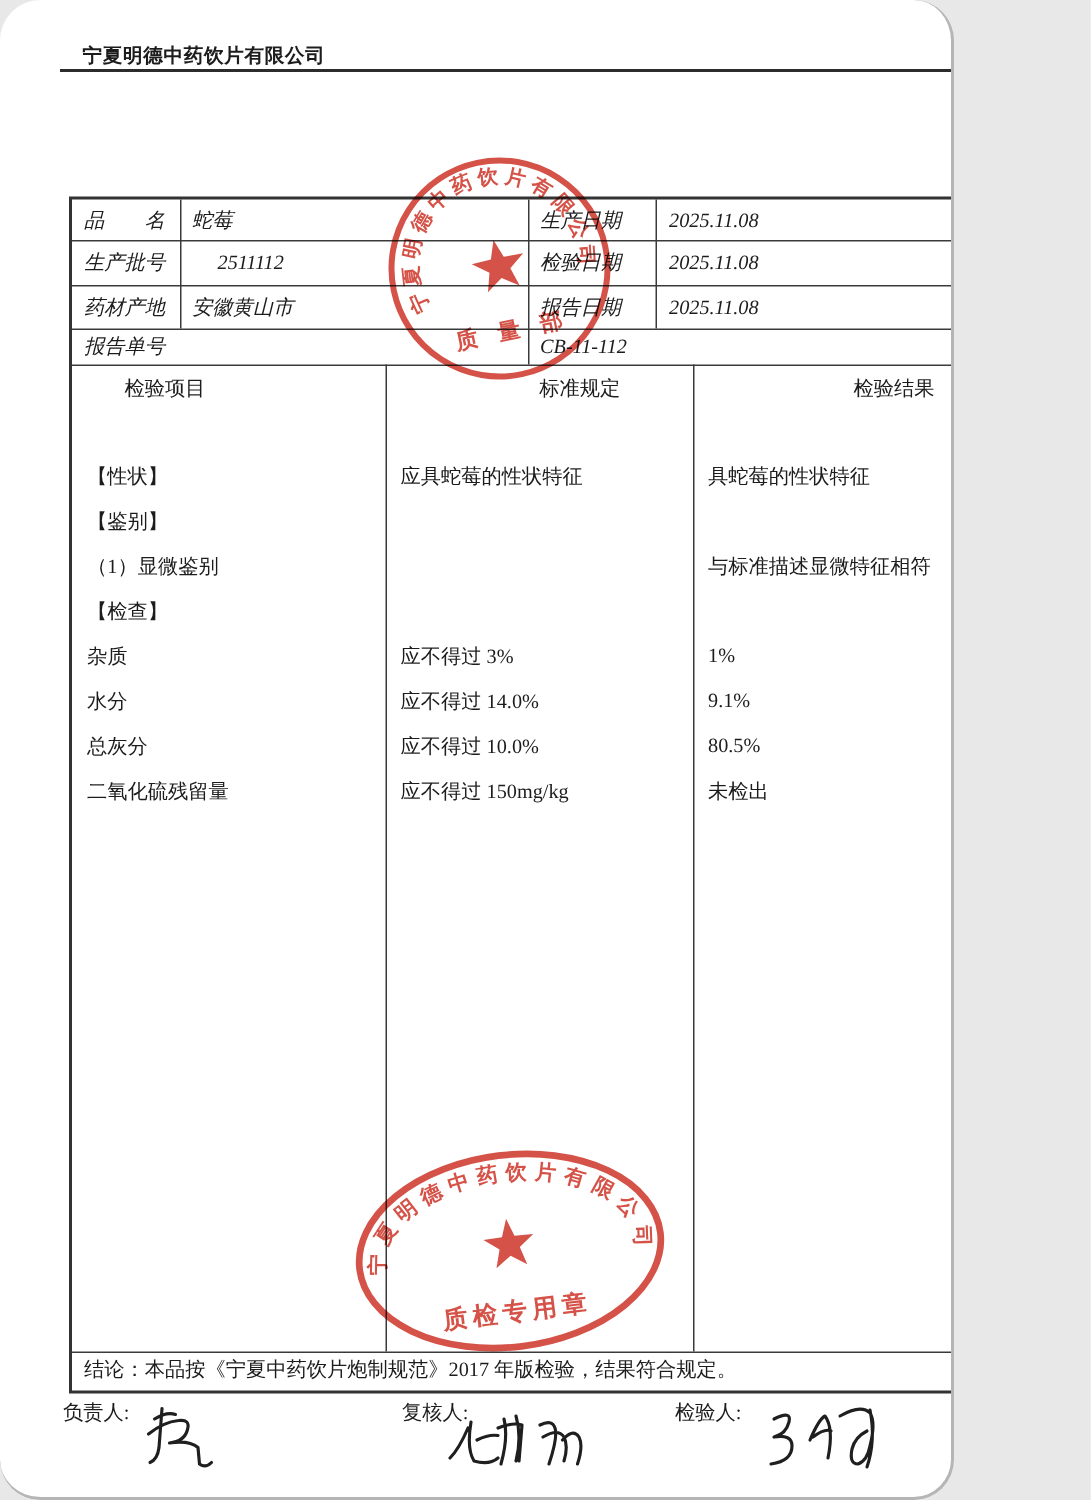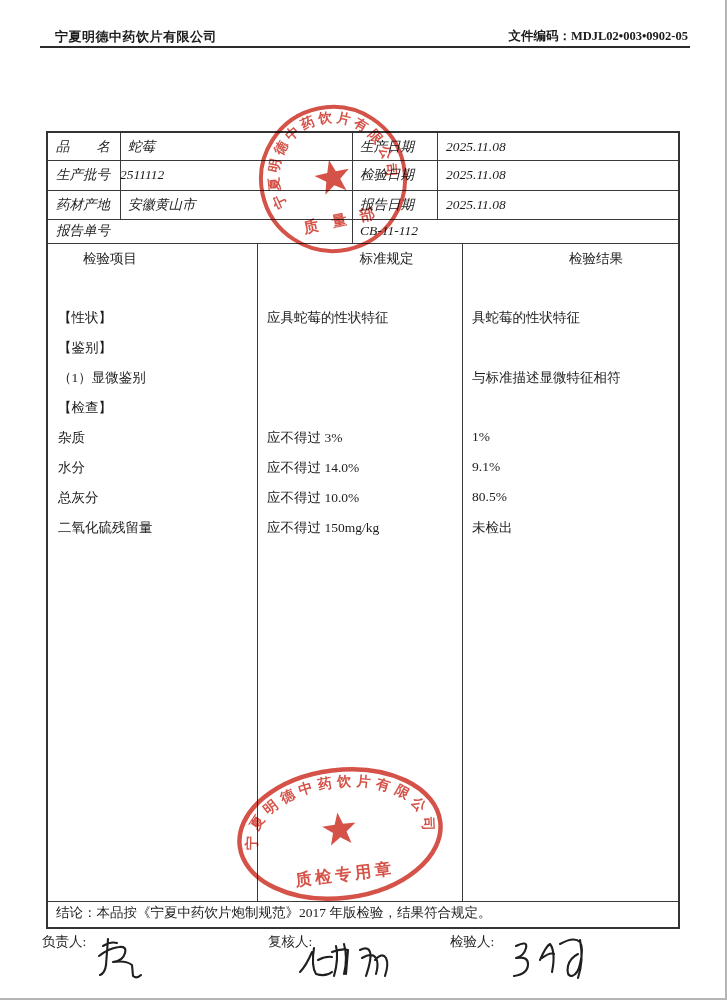--- a/index.html
+++ b/index.html
@@ -1,25 +1,26 @@
 <!DOCTYPE html>
 <html><head>
 <meta charset="utf-8">
 <style>
   * { margin: 0; padding: 0; box-sizing: border-box; }
   html, body { background: #e8e8e8; }
   .page {
     position: relative;
-    width: 727px; height: 1000px;
+    width: 636px; height: 1000px;
     background: #ffffff;
     border-right: 2px solid #b5b5b5;
     border-bottom: 2px solid #b5b5b5;
     font-family: "Liberation Serif", "DejaVu Serif", serif;
     color: #1c1c1c;
     overflow: hidden;
+    border-radius: 27px;
   }
   .hdr-company {
     position: absolute; left: 55px; top: 28px;
     font-size: 13px; font-weight: bold; letter-spacing: 0.5px;
   }
   .hdr-code {
     position: absolute; right: 37px; top: 28px;
     font-size: 12.5px; font-weight: bold;
   }
   .hdr-rule {
@@ -54,21 +55,20 @@
   .stamp { position: absolute; mix-blend-mode: multiply; opacity: 0.88; }
   .stamp-top { left: 252px; top: 98px; transform: rotate(-12deg); }
   .stamp-bottom { left: 230px; top: 760px; transform: rotate(-7deg); }
 </style>
 </head>
 <body>
 
 <div class="page">
 
   <div class="hdr-company">宁夏明德中药饮片有限公司</div>
-  <div class="hdr-code"><span>文件编码：</span><span>MDJL02•003•0902-05</span></div>
   <div class="hdr-rule"></div>
 
 
   <div class="doc-table">
 
     <div class="hline" style="top:27px"></div>
     <div class="hline" style="top:57px"></div>
     <div class="hline" style="top:86px"></div>
     <div class="hline" style="top:110px"></div>
     <div class="hline" style="top:768px"></div>
@@ -77,21 +77,21 @@
     <div class="vline" style="left:389px;top:0;height:86px"></div>
     <div class="vline" style="left:209px;top:110px;height:658px"></div>
     <div class="vline" style="left:414px;top:110px;height:658px"></div>
 
     <div class="cell" style="left:8px;top:0;line-height:27px">品　　名</div>
     <div class="cell" style="left:80px;top:0;line-height:27px">蛇莓</div>
     <div class="cell" style="left:312px;top:0;line-height:27px">生产日期</div>
     <div class="cell" style="left:398px;top:0;line-height:27px">2025.11.08</div>
 
     <div class="cell" style="left:8px;top:27px;line-height:30px">生产批号</div>
-    <div class="cell" style="left:72px;top:27px;line-height:30px">2511112</div>
+    <div class="cell" style="left:97px;top:27px;line-height:30px">2511112</div>
     <div class="cell" style="left:312px;top:27px;line-height:30px">检验日期</div>
     <div class="cell" style="left:398px;top:27px;line-height:30px">2025.11.08</div>
 
     <div class="cell" style="left:8px;top:57px;line-height:29px">药材产地</div>
     <div class="cell" style="left:80px;top:57px;line-height:29px">安徽黄山市</div>
     <div class="cell" style="left:312px;top:57px;line-height:29px">报告日期</div>
     <div class="cell" style="left:398px;top:57px;line-height:29px">2025.11.08</div>
 
     <div class="cell" style="left:8px;top:86px;line-height:24px">报告单号</div>
     <div class="cell" style="left:312px;top:86px;line-height:24px">CB-11-112</div>

